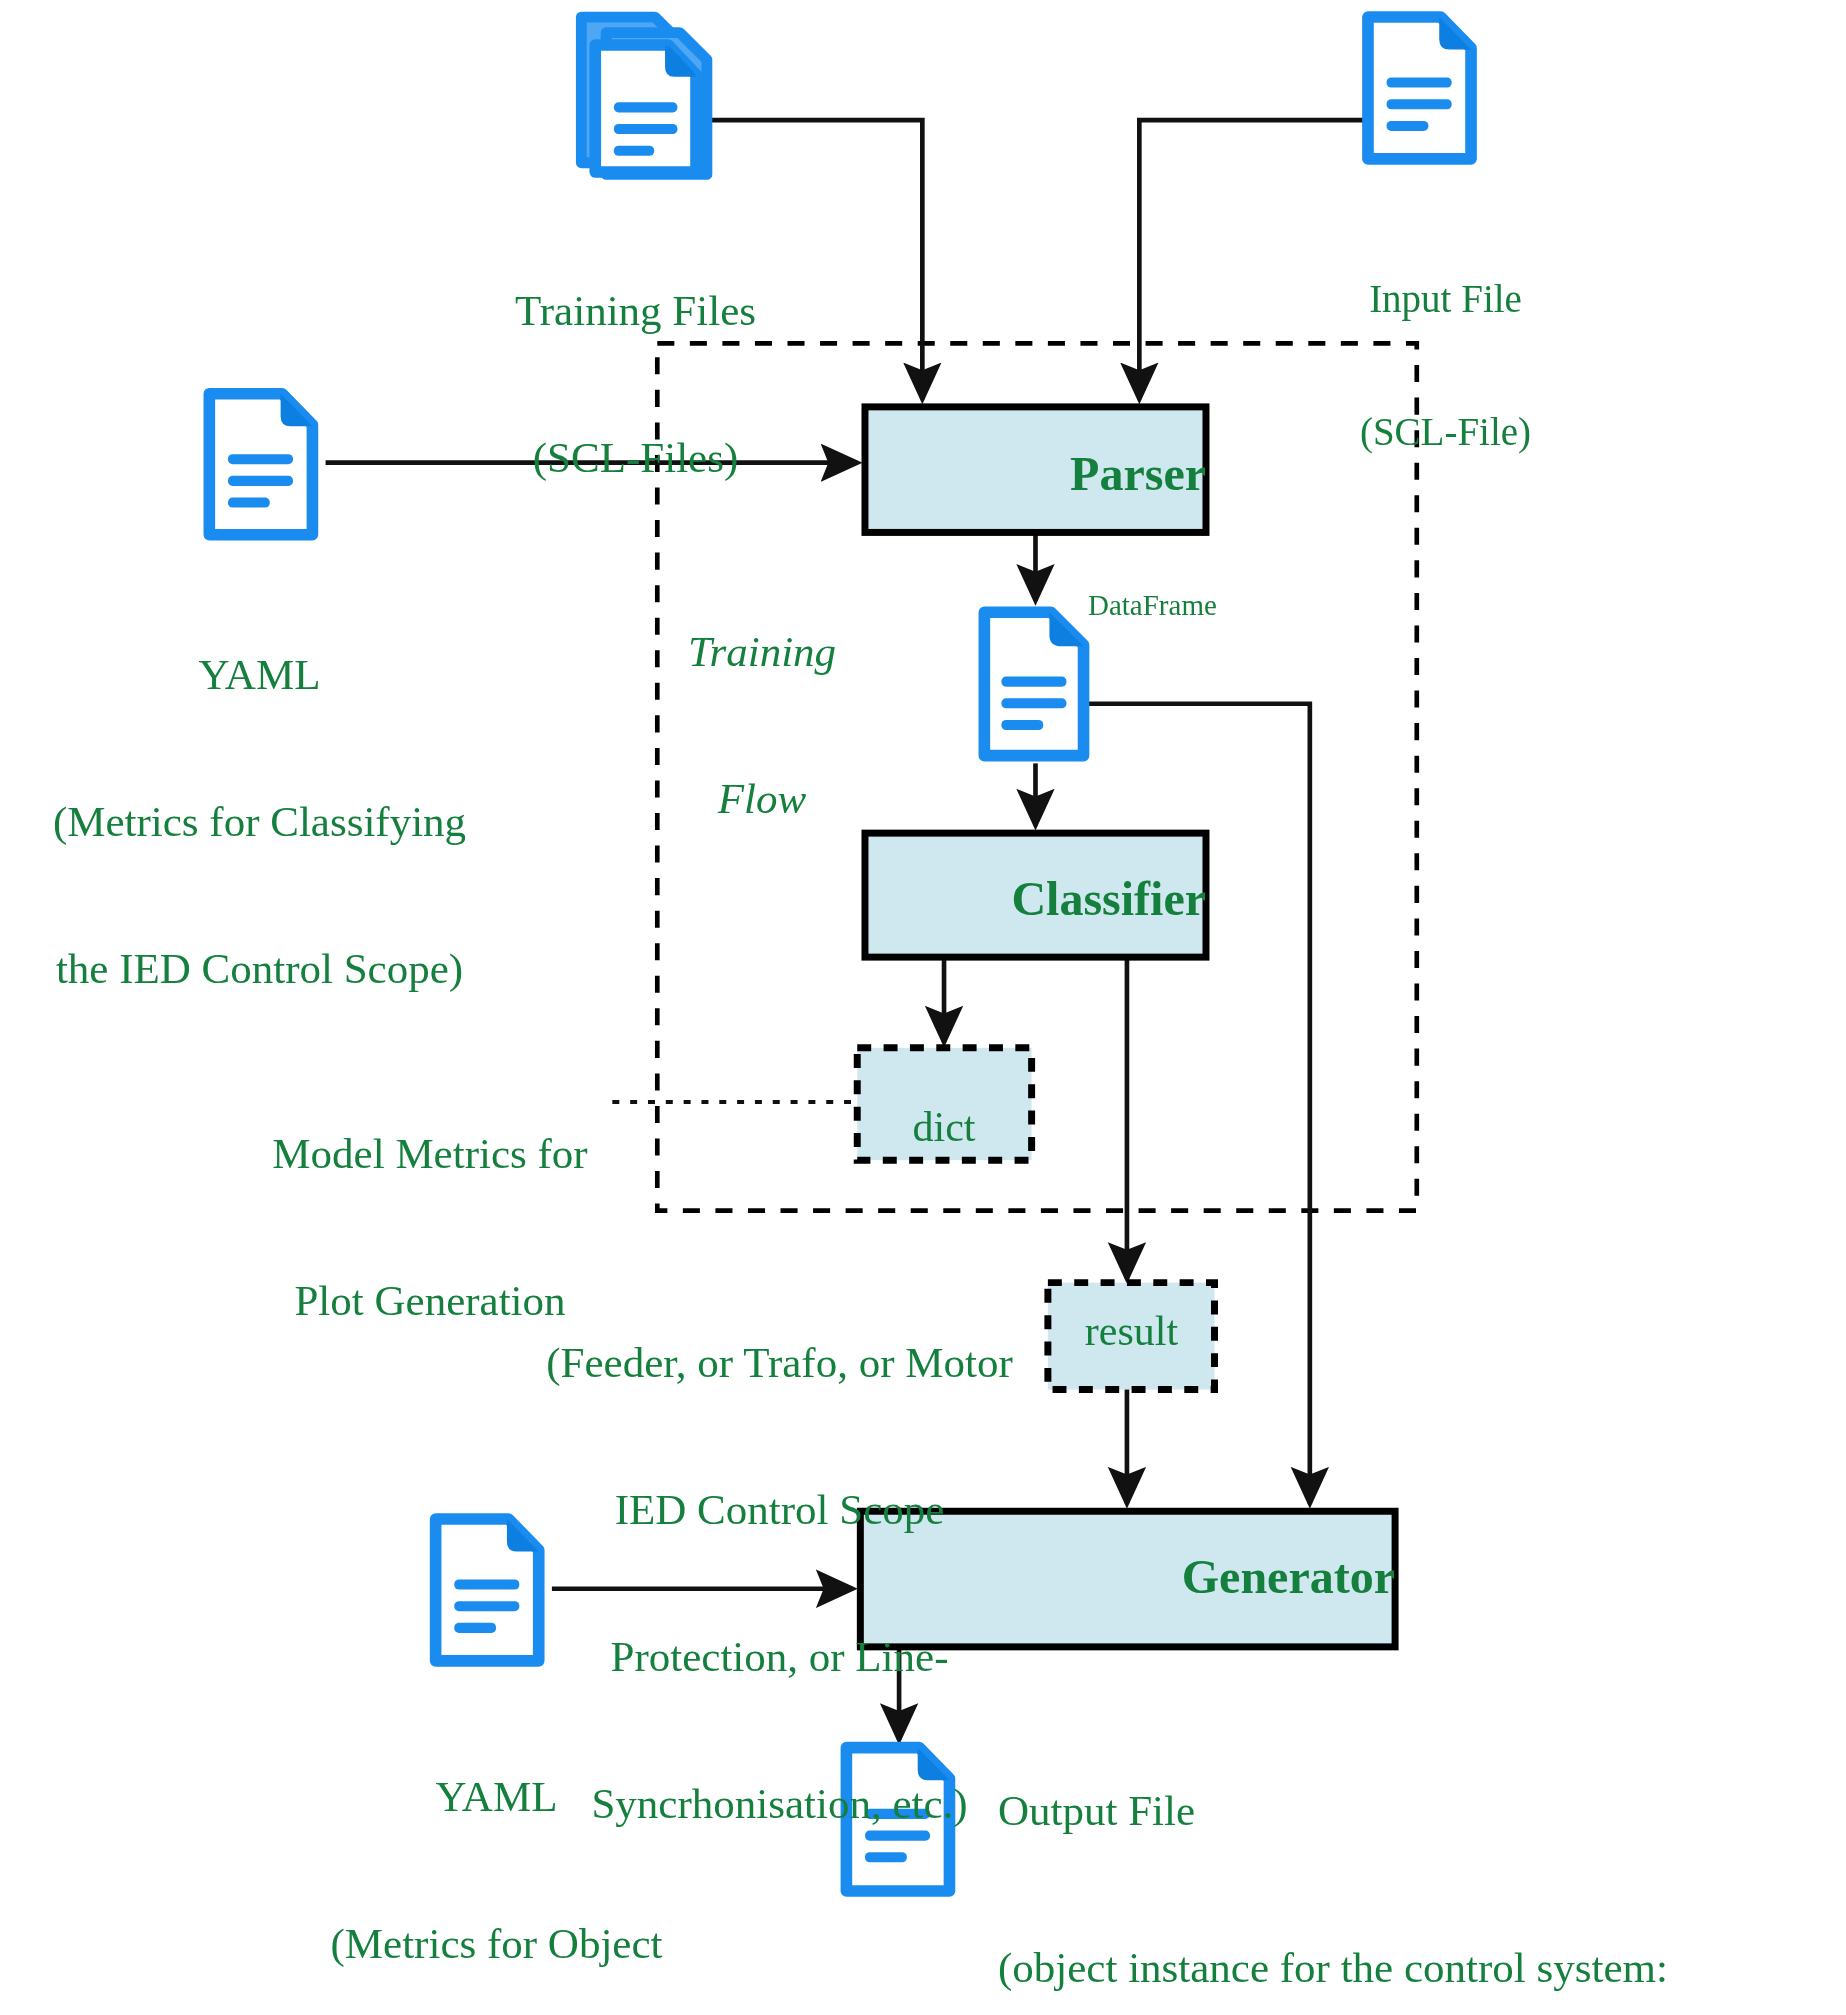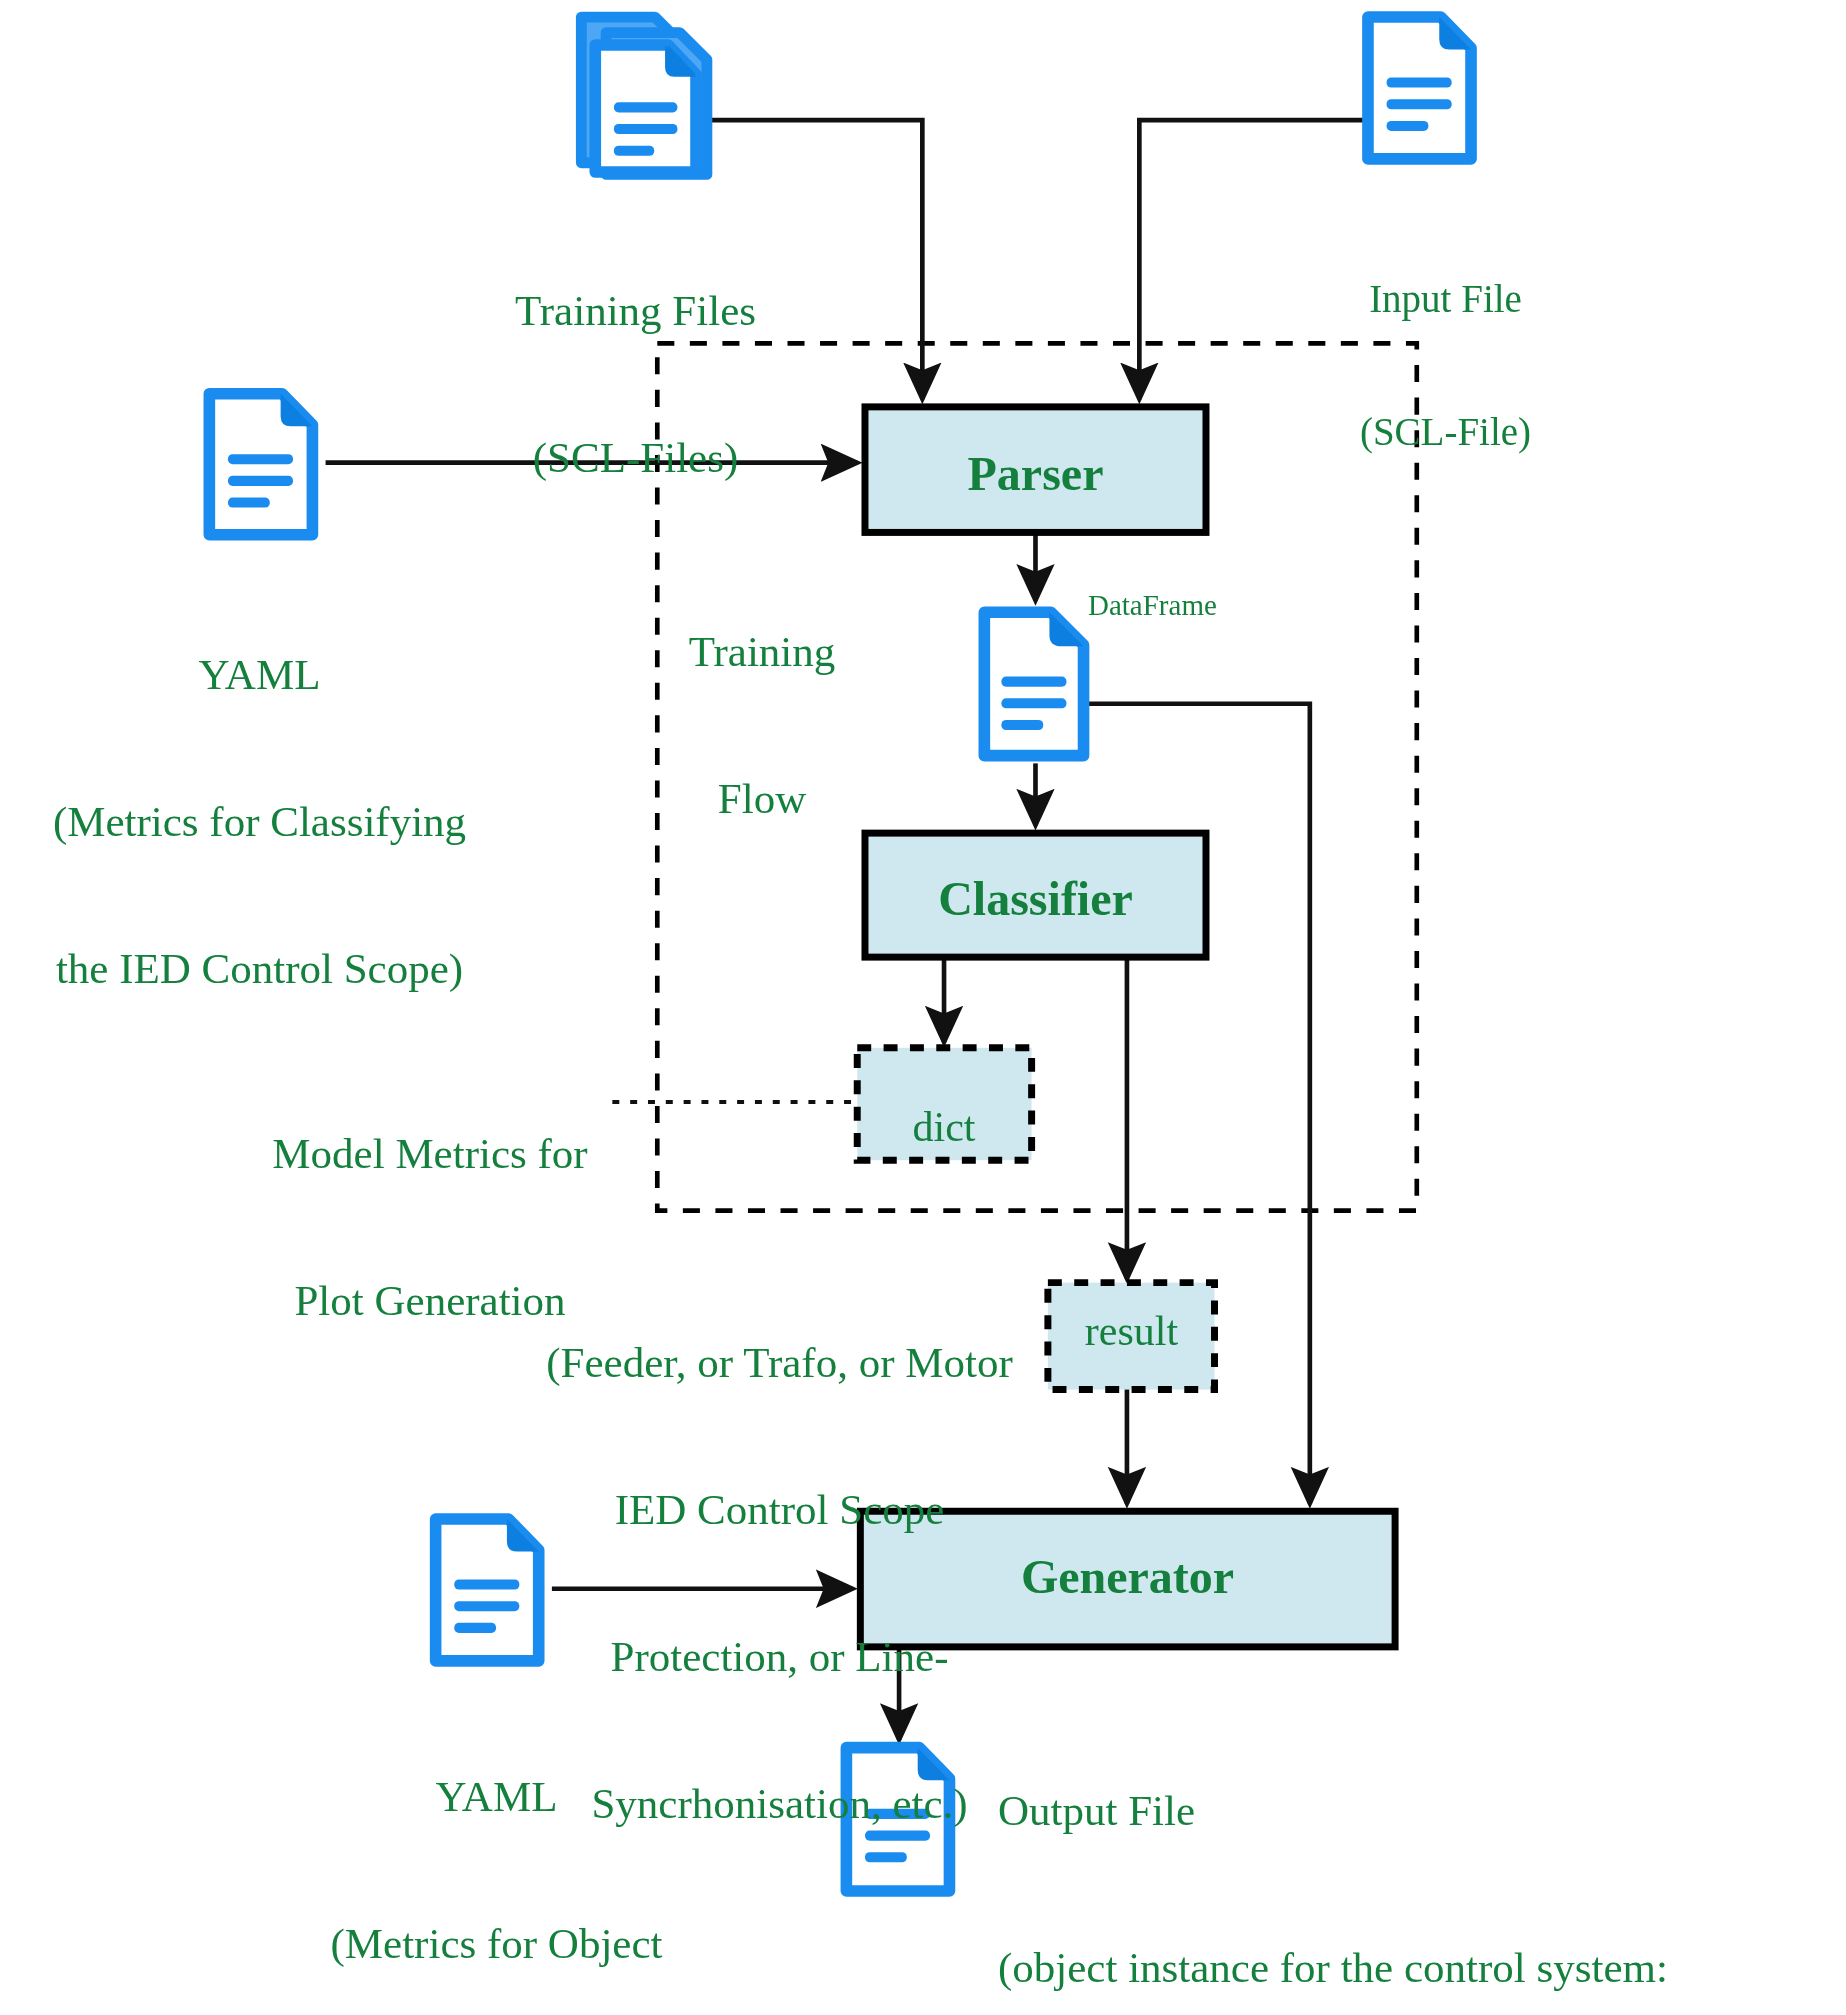--- a/index.html
+++ b/index.html
@@ -3,21 +3,21 @@
 <meta charset="utf-8">
 <title>IED Pipeline Diagram</title>
 <style>
   html,body{margin:0;padding:0;background:#ffffff;}
   body{width:1847px;height:2015px;font-family:"Liberation Serif",serif;}
   #stage{position:relative;width:1847px;height:2015px;overflow:hidden;background:#fff;}
   svg#diagram{position:absolute;left:0;top:0;width:1847px;height:2015px;}
   .lbl{position:absolute;color:#15803d;font-family:"Liberation Serif",serif;font-weight:400;line-height:1.14;white-space:pre;}
   .ctr{text-align:center;}
   .lft{text-align:left;}
-  .boxtext{font-weight:bold;font-family:"Liberation Serif",serif;}
+  .boxtext{font-weight:bold;font-family:"Liberation Serif",serif;text-align:right;}
 </style>
 </head>
 <body>
 
 <div id="stage">
 
   <svg id="diagram" viewBox="0 0 2383 2600">
     <defs>
       <marker id="arrow" viewBox="0 0 12 12" refX="10.5" refY="6" markerWidth="9" markerHeight="9" orient="auto-start-reverse">
         <path d="M 0 0.5 L 12 6 L 0 11.5 L 2.2 6 Z" fill="#111"></path>
@@ -142,21 +142,21 @@
     <div>Input File</div>
     <div>(SCL-File)</div>
   </div>
 
   <div class="lbl ctr" style="left:-15.5px;top:552px;width:550px;font-size:43px;">
     <div>YAML</div>
     <div>(Metrics for Classifying</div>
     <div>the IED Control Scope)</div>
   </div>
 
-  <div class="lbl ctr" style="left:665px;top:529px;width:194px;font-size:43px;">
+  <div class="lbl ctr" style="left:665px;top:529px;width:194px;font-size:43px;font-style:italic;">
     <div>Training</div>
     <div>Flow</div>
   </div>
 
   <div class="lbl ctr boxtext" style="left:865px;top:447px;width:341px;font-size:48px;">Parser</div>
 
   <div class="lbl lft" style="left:1088px;top:589px;width:310px;font-size:29px;">DataFrame</div>
 
   <div class="lbl ctr boxtext" style="left:865px;top:872px;width:341px;font-size:48px;">Classifier</div>
 

